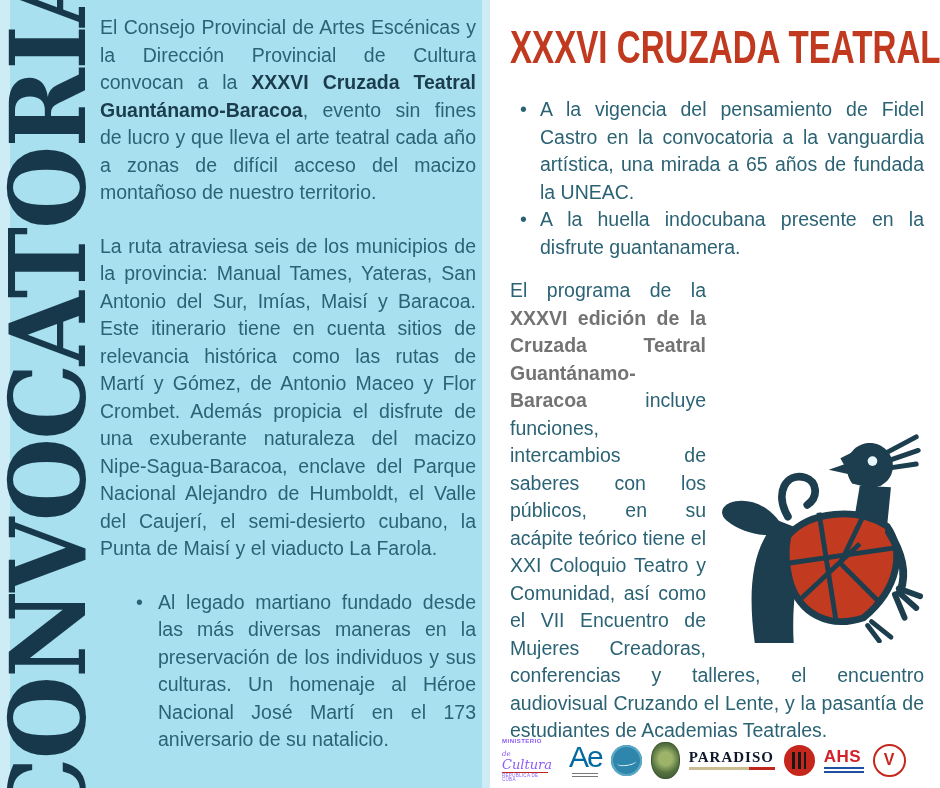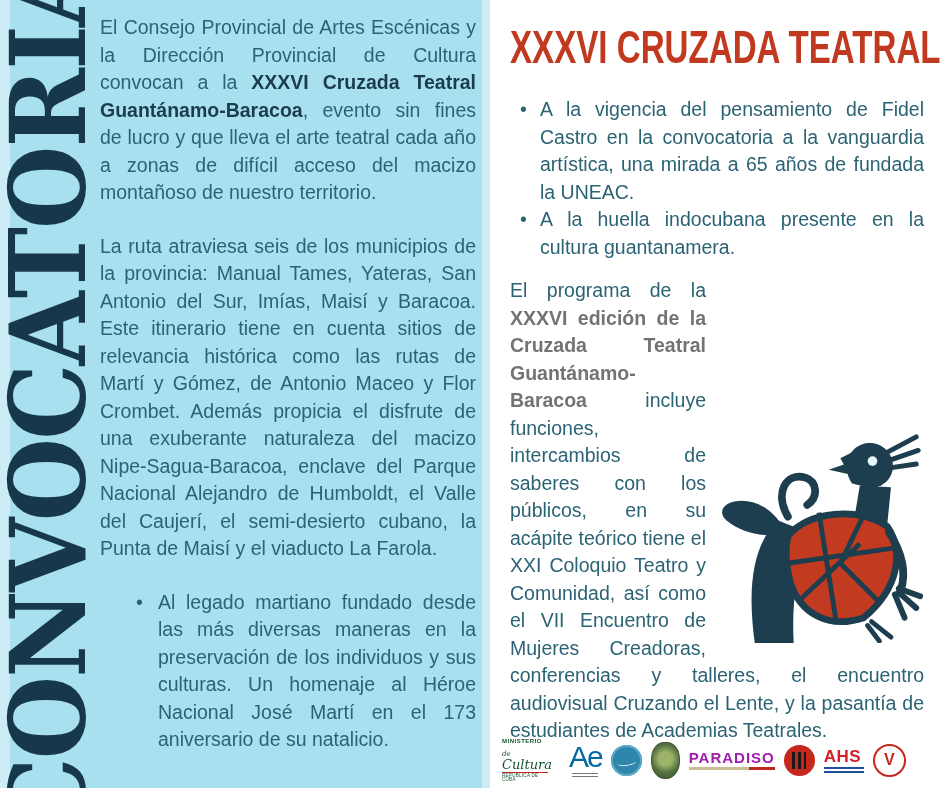--- a/index.html
+++ b/index.html
@@ -38,38 +38,38 @@
   .right-bullets{list-style:none;margin:20px 0 0 4px;padding:0;color:#2b6374;
     font-size:19.5px;line-height:27.5px;text-align:justify;}
   .right-bullets li{position:relative;padding-left:26px;margin:0;}
   .right-bullets li::before{content:"\2022";position:absolute;left:6px;top:0;color:#2b6374;}
   .program{margin-top:16px;color:#2b6374;font-size:19.5px;line-height:27.5px;text-align:justify;}
   .bold-red{color:#737373;font-weight:700;}
   .illustration-float{float:right;width:212px;height:214px;margin:152px 0 0 6px;}
   
   .logos{position:absolute;left:12px;bottom:6px;height:44px;display:flex;align-items:center;gap:9px;}
   .logo{flex:none;}
-  .logo-mincult{width:58px;color:#14532d;text-align:left;line-height:1;}
+  .logo-mincult{width:58px;color:#8b5cf6;text-align:left;line-height:1;}
   .mc1{font-size:6px;font-weight:700;letter-spacing:.5px;}
   .mc2{font-family:"DejaVu Serif",serif;font-style:italic;font-size:13px;margin-top:1px;}
   .mc-de{font-size:7px;}
   .mc3{font-size:4.5px;margin-top:1px;letter-spacing:.3px;border-top:1px solid #c0281e;padding-top:1px;width:46px;}
   .logo-ae{font-family:Liberation Sans, sans-serif;color:#0369a1;line-height:1;text-align:left;}
   .ae-text{font-size:30px;letter-spacing:-2px;}
   .tiny-bars{display:block;width:26px;height:5px;margin:1px auto 0;
     background:repeating-linear-gradient(#777 0 1px,transparent 1px 3px);}
   .circle{width:31px;height:31px;border-radius:50%;}
   .blue-circle{background:#2f86ad;box-shadow:inset 0 0 0 2px #5aa8c6;position:relative;}
   .blue-circle::after{content:"";position:absolute;left:6px;top:14px;width:19px;height:6px;
     border-bottom:1.5px solid #eaf6fb;border-radius:50%;transform:rotate(-8deg);}
   .green-emblem{width:27px;height:35px;border-radius:45% 45% 48% 48%;
     background:radial-gradient(circle at 50% 45%,#9db36a 0 28%,#53713f 60%,#3c5530 100%);
     border:1px solid #3c5530;}
   .logo-paradiso{text-align:left;line-height:1;}
-  .par-text{color:#a21caf;font-size:15px;font-weight:700;letter-spacing:1px;font-family:Liberation Sans, sans-serif;}
+  .par-text{color:#0f172a;font-size:15px;font-weight:700;letter-spacing:1px;font-family:Liberation Serif, serif;}
   .par-sub{margin-top:2px;width:86px;height:3.5px;
     background:linear-gradient(90deg,#cabd92 0 70%,#c0281e 70% 100%);}
   .red-circle{background:#c5271c;display:flex;align-items:center;justify-content:center;}
   .uneac-mark{width:14px;height:17px;
     background:repeating-linear-gradient(90deg,#181818 0 3px,#c5271c 3px 6px);}
   .logo-ahs{text-align:left;line-height:1;}
   .ahs-text{color:#d3202a;font-size:17px;font-weight:700;letter-spacing:.5px;}
   .ahs-sub{margin-top:2px;width:40px;height:6px;
     background:repeating-linear-gradient(#1f4fa0 0 2px,transparent 2px 4px);}
   .v-circle{width:29px;height:29px;border:2px solid #c5271c;background:#fff;color:#c5271c;
@@ -100,21 +100,21 @@
   <main class="right-panel">
     <div class="right-inner">
 
       <h1 class="titles">
         <span class="title-red">XXXVI CRUZADA TEATRAL</span>
         <span class="title-navy">GUANTÁNAMO-BARACOA</span>
       </h1>
 
       <ul class="right-bullets">
         <li><span>A la vigencia del pensamiento de Fidel Castro en la convocatoria a la vanguardia artística, una mirada a 65 años de fundada la UNEAC.</span></li>
-        <li><span>A la huella indocubana presente en la cultura guantanamera.</span></li>
+        <li><span>A la huella indocubana presente en la disfrute guantanamera.</span></li>
       </ul>
 
       <div class="program">
         <div class="illustration-float">
           <svg width="212" height="214" viewBox="0 0 210 220" xmlns="http://www.w3.org/2000/svg">
             <g fill="#1d3e4e" stroke="none">
 
               <path d="M40,220 C32,162 38,118 64,94 L94,106 C82,148 78,184 80,220 Z"></path>
 
               <path d="M94,106 l14,-4 l-9,12 z M89,124 l14,-4 l-9,12 z M85,142 l14,-4 l-9,12 z"></path>

